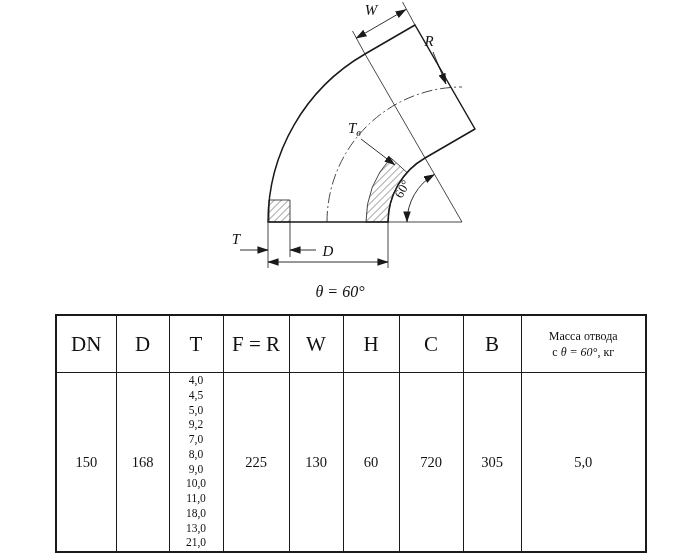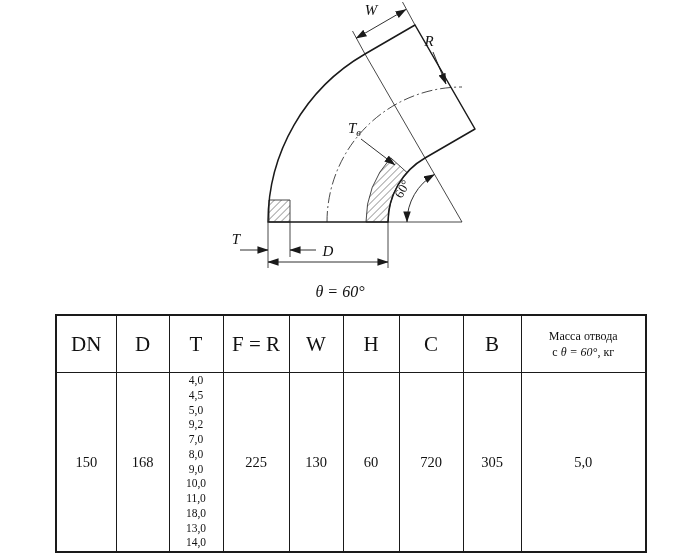--- a/index.html
+++ b/index.html
@@ -132,21 +132,21 @@
                 <div class="t-item">4,5</div>
                 <div class="t-item">5,0</div>
                 <div class="t-item">9,2</div>
                 <div class="t-item">7,0</div>
                 <div class="t-item">8,0</div>
                 <div class="t-item">9,0</div>
                 <div class="t-item">10,0</div>
                 <div class="t-item">11,0</div>
                 <div class="t-item">18,0</div>
                 <div class="t-item">13,0</div>
-                <div class="t-item">14,0</div>
+                <div class="t-item">21,0</div>
               </div>
           </td>
           <td>225</td>
           <td>130</td>
           <td>60</td>
           <td>720</td>
           <td>305</td>
           <td>5,0</td>
         </tr>
       </tbody>

